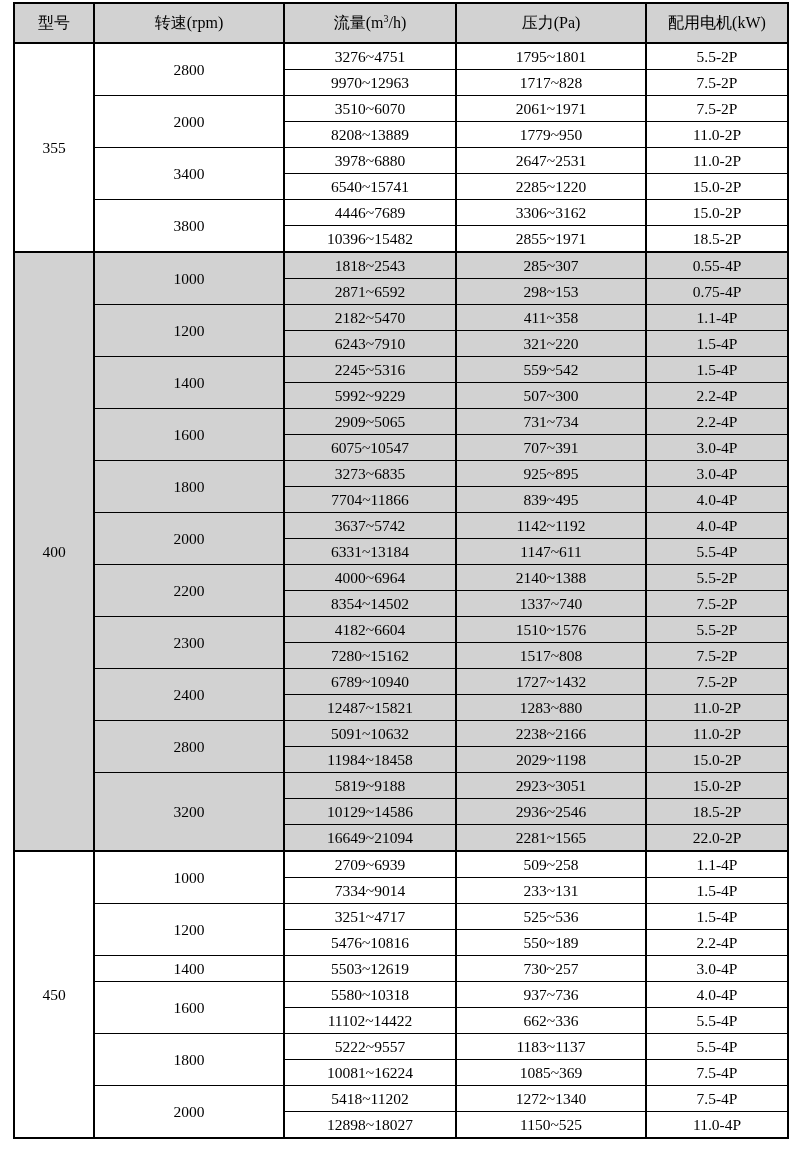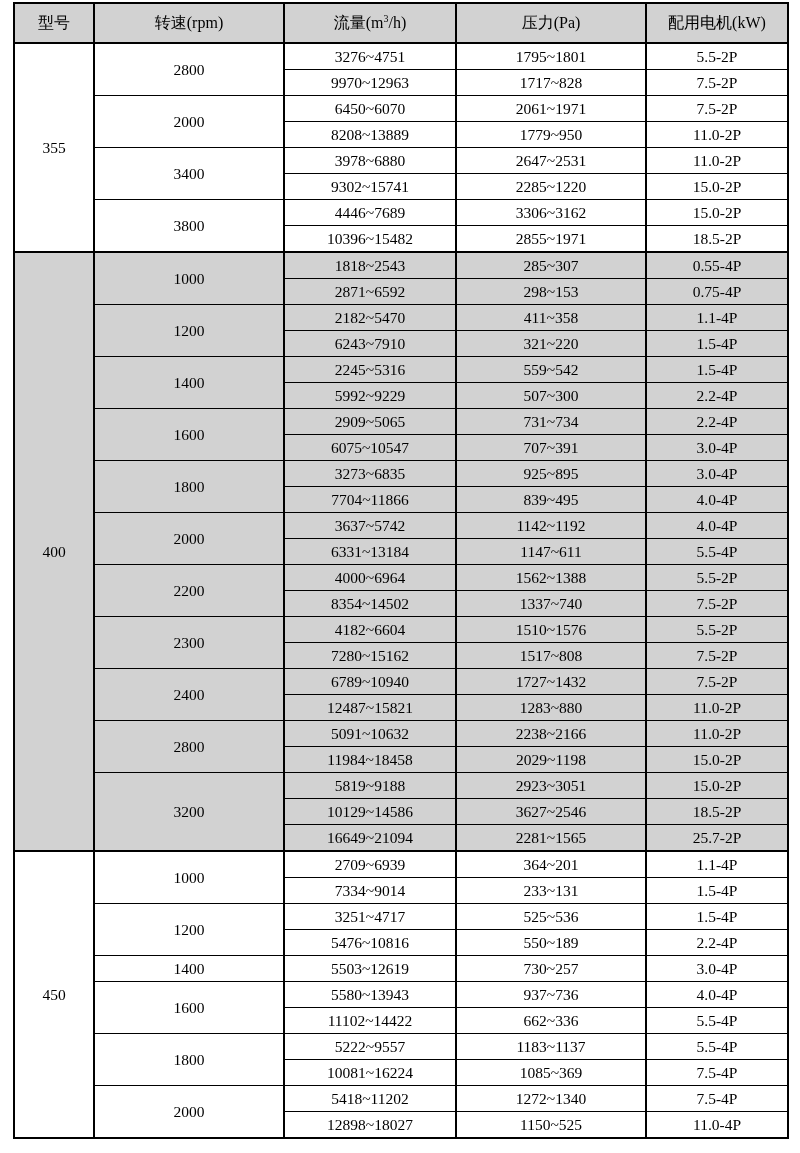--- a/index.html
+++ b/index.html
@@ -86,37 +86,37 @@
           <td>1795~1801</td>
           <td>5.5-2P</td>
         </tr>
         <tr>
           <td>9970~12963</td>
           <td>1717~828</td>
           <td>7.5-2P</td>
         </tr>
         <tr>
           <td rowspan="2">2000</td>
-          <td>6450~6070</td>
+          <td>3510~6070</td>
           <td>2061~1971</td>
           <td>7.5-2P</td>
         </tr>
         <tr>
           <td>8208~13889</td>
           <td>1779~950</td>
           <td>11.0-2P</td>
         </tr>
         <tr>
           <td rowspan="2">3400</td>
           <td>3978~6880</td>
           <td>2647~2531</td>
           <td>11.0-2P</td>
         </tr>
         <tr>
-          <td>9302~15741</td>
+          <td>6540~15741</td>
           <td>2285~1220</td>
           <td>15.0-2P</td>
         </tr>
         <tr>
           <td rowspan="2">3800</td>
           <td>4446~7689</td>
           <td>3306~3162</td>
           <td>15.0-2P</td>
         </tr>
         <tr>
@@ -187,21 +187,21 @@
           <td>4.0-4P</td>
         </tr>
         <tr class="shaded">
           <td>6331~13184</td>
           <td>1147~611</td>
           <td>5.5-4P</td>
         </tr>
         <tr class="shaded">
           <td rowspan="2">2200</td>
           <td>4000~6964</td>
-          <td>1562~1388</td>
+          <td>2140~1388</td>
           <td>5.5-2P</td>
         </tr>
         <tr class="shaded">
           <td>8354~14502</td>
           <td>1337~740</td>
           <td>7.5-2P</td>
         </tr>
         <tr class="shaded">
           <td rowspan="2">2300</td>
           <td>4182~6604</td>
@@ -236,33 +236,33 @@
           <td>15.0-2P</td>
         </tr>
         <tr class="shaded">
           <td rowspan="3">3200</td>
           <td>5819~9188</td>
           <td>2923~3051</td>
           <td>15.0-2P</td>
         </tr>
         <tr class="shaded">
           <td>10129~14586</td>
-          <td>3627~2546</td>
+          <td>2936~2546</td>
           <td>18.5-2P</td>
         </tr>
         <tr class="shaded">
           <td>16649~21094</td>
           <td>2281~1565</td>
-          <td>25.7-2P</td>
+          <td>22.0-2P</td>
         </tr>
         <tr class="group-top">
           <td rowspan="11">450</td>
           <td rowspan="2">1000</td>
           <td>2709~6939</td>
-          <td>364~201</td>
+          <td>509~258</td>
           <td>1.1-4P</td>
         </tr>
         <tr>
           <td>7334~9014</td>
           <td>233~131</td>
           <td>1.5-4P</td>
         </tr>
         <tr>
           <td rowspan="2">1200</td>
           <td>3251~4717</td>
@@ -275,21 +275,21 @@
           <td>2.2-4P</td>
         </tr>
         <tr>
           <td rowspan="1">1400</td>
           <td>5503~12619</td>
           <td>730~257</td>
           <td>3.0-4P</td>
         </tr>
         <tr>
           <td rowspan="2">1600</td>
-          <td>5580~13943</td>
+          <td>5580~10318</td>
           <td>937~736</td>
           <td>4.0-4P</td>
         </tr>
         <tr>
           <td>11102~14422</td>
           <td>662~336</td>
           <td>5.5-4P</td>
         </tr>
         <tr>
           <td rowspan="2">1800</td>

